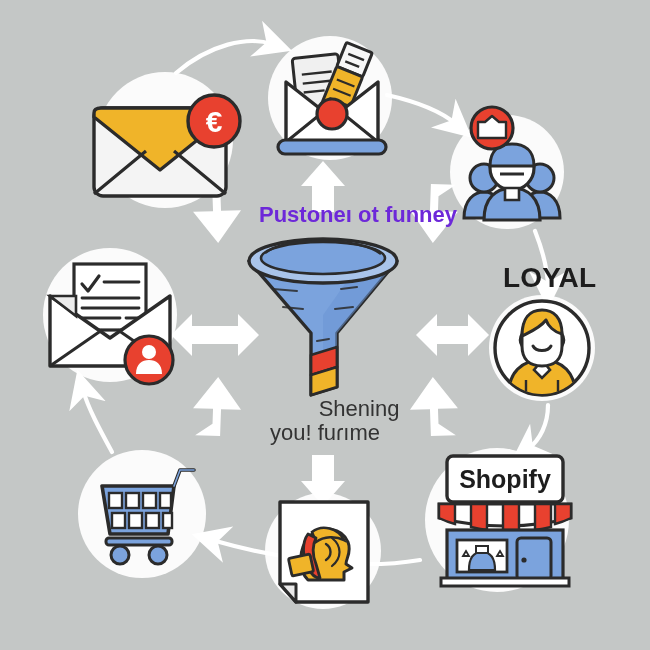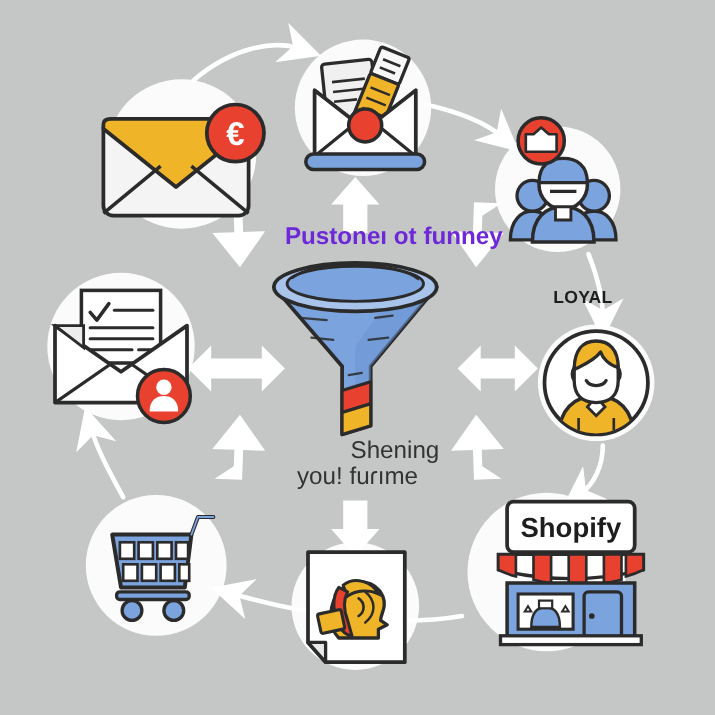--- a/index.html
+++ b/index.html
@@ -149,21 +149,21 @@
       <circle cx="62" cy="60" r="22" fill="#ffffff" stroke="#2b2b2b" stroke-width="3.2"></circle>
       <path d="M40,58 C40,42 50,36 62,36 C74,36 84,42 84,58 Z" fill="#7ba3dd" stroke="#2b2b2b" stroke-width="3"></path>
       <path d="M50,66 L74,66" stroke="#2b2b2b" stroke-width="3"></path>
       <path d="M55,80 L69,80 L69,92 L55,92 Z" fill="#ffffff" stroke="#2b2b2b" stroke-width="2.6"></path>
 
       <circle cx="42" cy="20" r="21" fill="#e8412f" stroke="#2b2b2b" stroke-width="3.2"></circle>
       <path d="M42,8 L49,14 L56,14 L56,30 L28,30 L28,14 L35,14 Z" fill="#ffffff" stroke="#2b2b2b" stroke-width="2.4" stroke-linejoin="round"></path>
     </svg>
   </div>
 
-  <div class="lbl" style="left:503px;top:262px;font-size:16px;">LOYAL</div>
+  <div class="lbl" style="left:503px;top:262px;font-size:28px;">LOYAL</div>
 
   <div class="node" style="left:492px;top:298px;">
     <svg width="100" height="100" viewBox="0 0 100 100">
       <circle cx="50" cy="50" r="47" fill="#ffffff" stroke="#2b2b2b" stroke-width="3.4"></circle>
       <clipPath id="avclip">
           <circle cx="50" cy="50" r="46"></circle>
         </clipPath>
       <g clip-path="url(#avclip)">
         <path d="M16,100 C16,74 30,62 50,62 C70,62 84,74 84,100 Z" fill="#f0b429" stroke="#2b2b2b" stroke-width="3.2"></path>
         <path d="M50,62 L42,72 L50,80 L58,72 Z" fill="#ffffff" stroke="#2b2b2b" stroke-width="2.6"></path>
@@ -171,21 +171,21 @@
         <line x1="66" y1="82" x2="66" y2="100" stroke="#2b2b2b" stroke-width="2.4"></line>
         <ellipse cx="34" cy="42" rx="6" ry="8" fill="#ffffff" stroke="#2b2b2b" stroke-width="2.6"></ellipse>
         <ellipse cx="66" cy="42" rx="6" ry="8" fill="#ffffff" stroke="#2b2b2b" stroke-width="2.6"></ellipse>
         <path d="M30,40 C30,22 38,14 50,14 C62,14 70,22 70,40 L70,48 C70,62 62,68 50,68 C38,68 30,62 30,48 Z" fill="#ffffff" stroke="#2b2b2b" stroke-width="3"></path>
         <path d="M30,38 C30,20 38,12 50,12 C62,12 70,20 70,36 C62,34 56,28 54,22 C48,30 38,34 30,38 Z" fill="#f0b429" stroke="#2b2b2b" stroke-width="3" stroke-linejoin="round"></path>
         <path d="M41,48 C44,54 56,54 59,48" fill="none" stroke="#2b2b2b" stroke-width="3" stroke-linecap="round"></path>
       </g>
     </svg>
   </div>
 
-  <div class="node" style="left:443px;top:452px;">
+  <div class="node" style="left:429px;top:452px;">
     <svg width="152" height="140" viewBox="0 0 152 140">
 
       <rect x="18" y="4" width="116" height="46" rx="6" fill="#ffffff" stroke="#2b2b2b" stroke-width="3.4"></rect>
       <text x="76" y="36" font-family="'Liberation Sans',sans-serif" font-size="25" font-weight="bold" fill="#1d1d1d" text-anchor="middle">Shopify</text>
 
       <g>
         <path d="M10,52 L142,52 L142,66 Q76,82 10,66 Z" fill="#ffffff" stroke="#2b2b2b" stroke-width="3"></path>
         <path d="M10,52 L26,52 L26,72 Q18,70 10,66 Z" fill="#e8412f" stroke="#2b2b2b" stroke-width="2.4"></path>
         <path d="M42,52 L58,52 L58,78 Q50,77 42,75 Z" fill="#e8412f" stroke="#2b2b2b" stroke-width="2.4"></path>
         <path d="M74,52 L90,52 L90,80 L74,80 Z" fill="#e8412f" stroke="#2b2b2b" stroke-width="2.4"></path>

